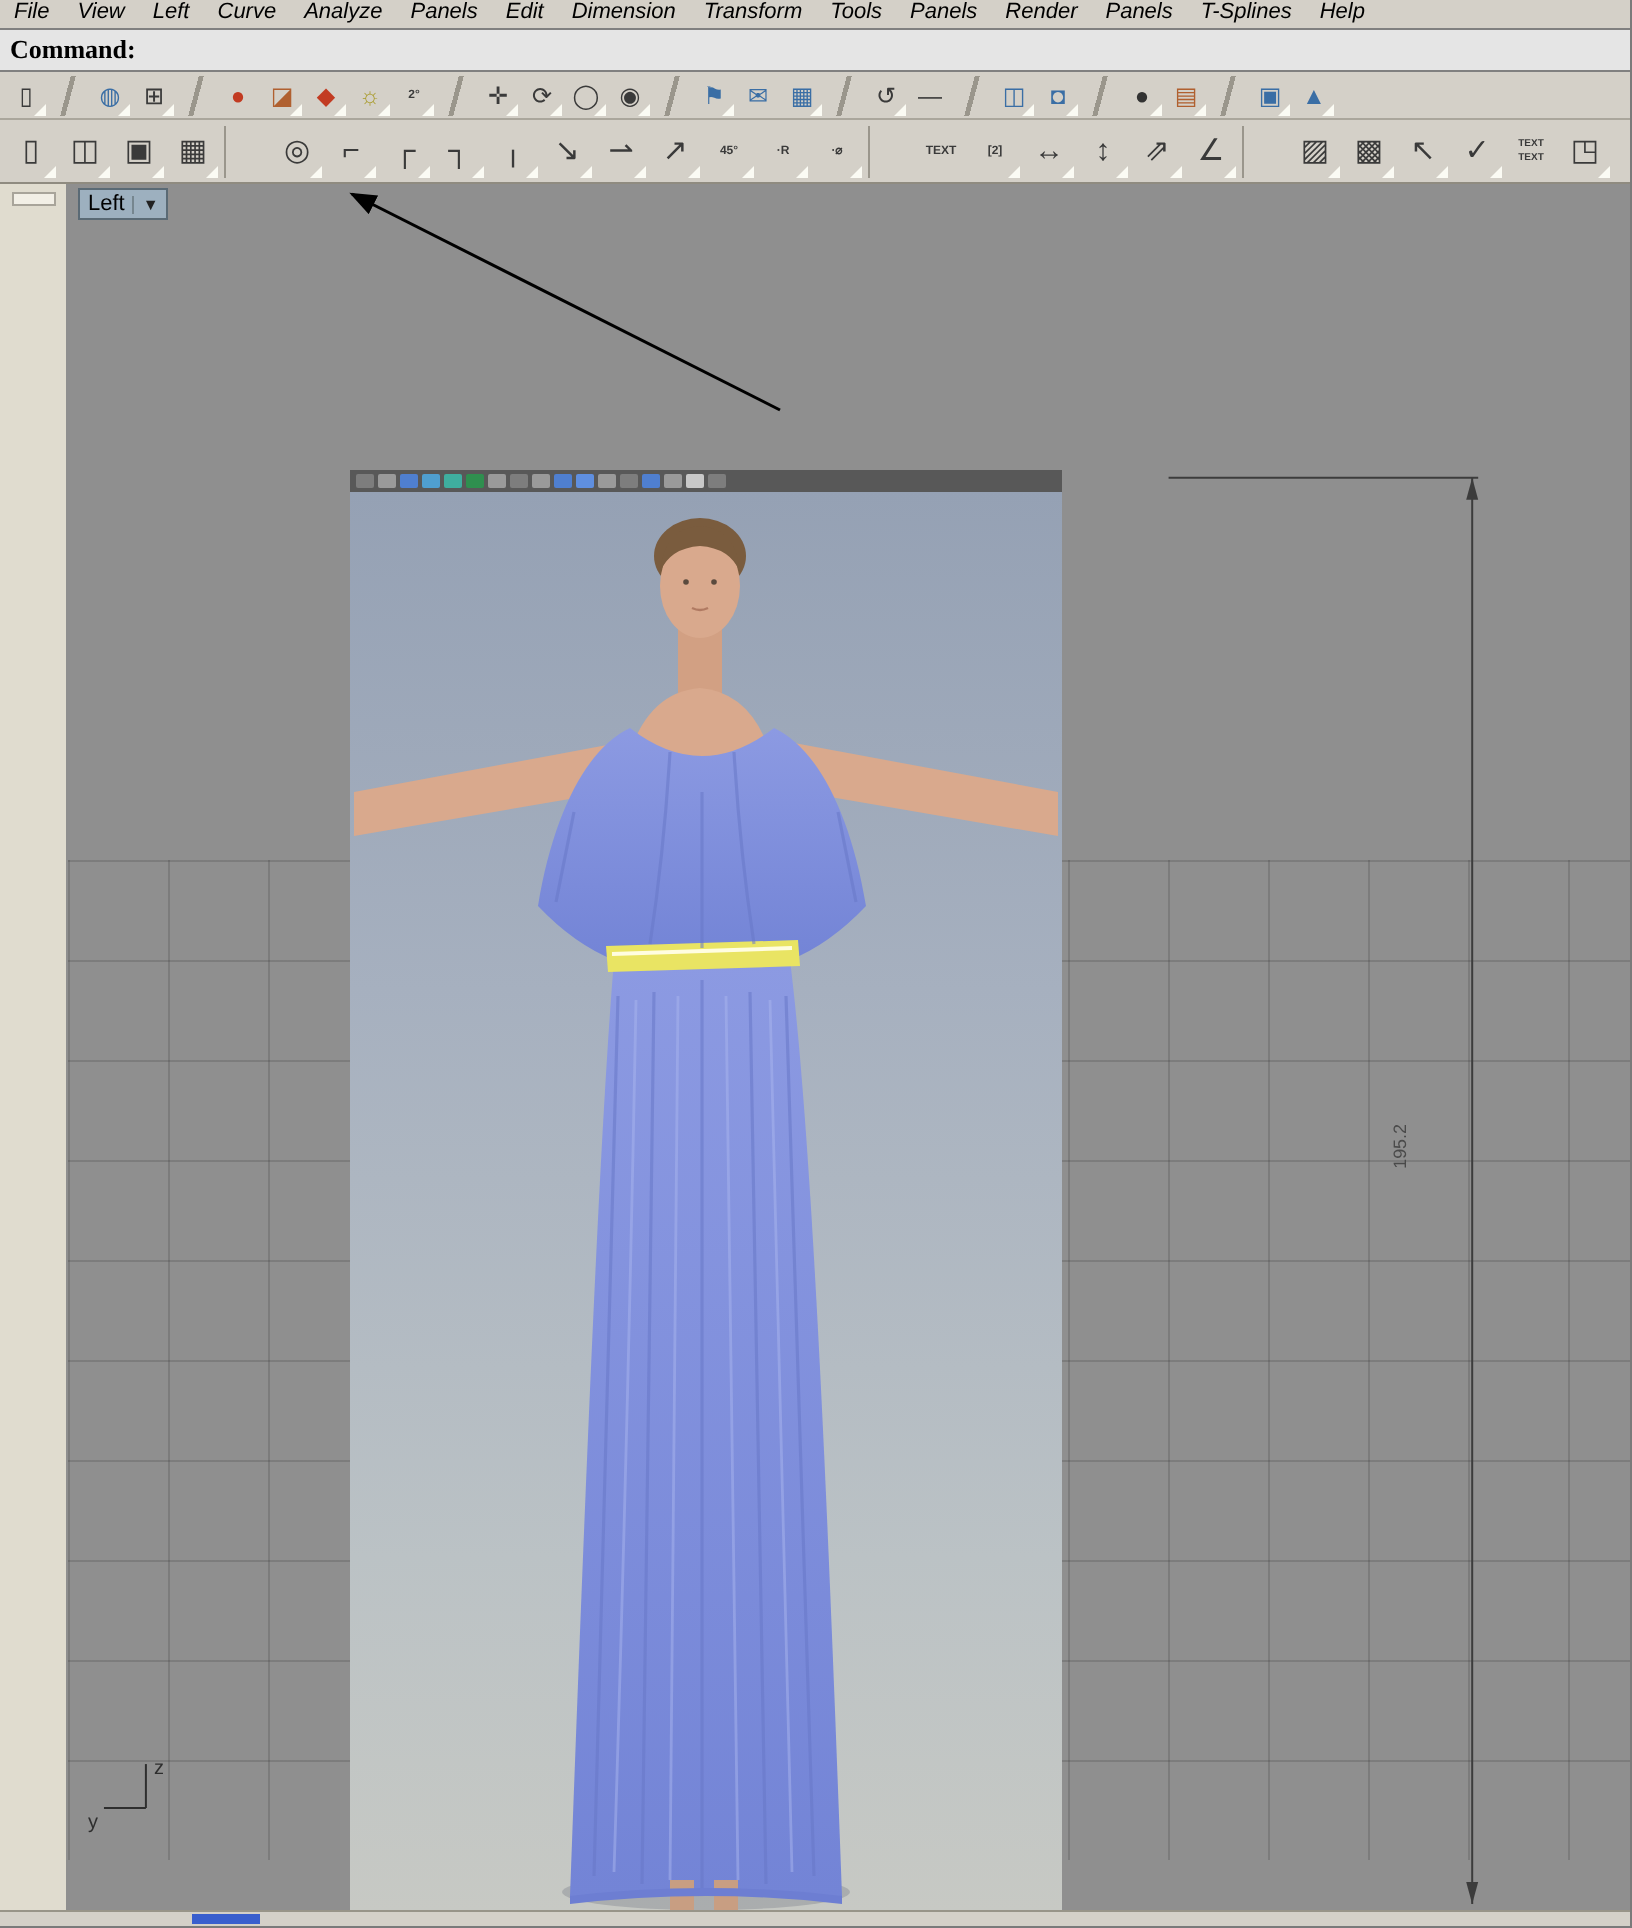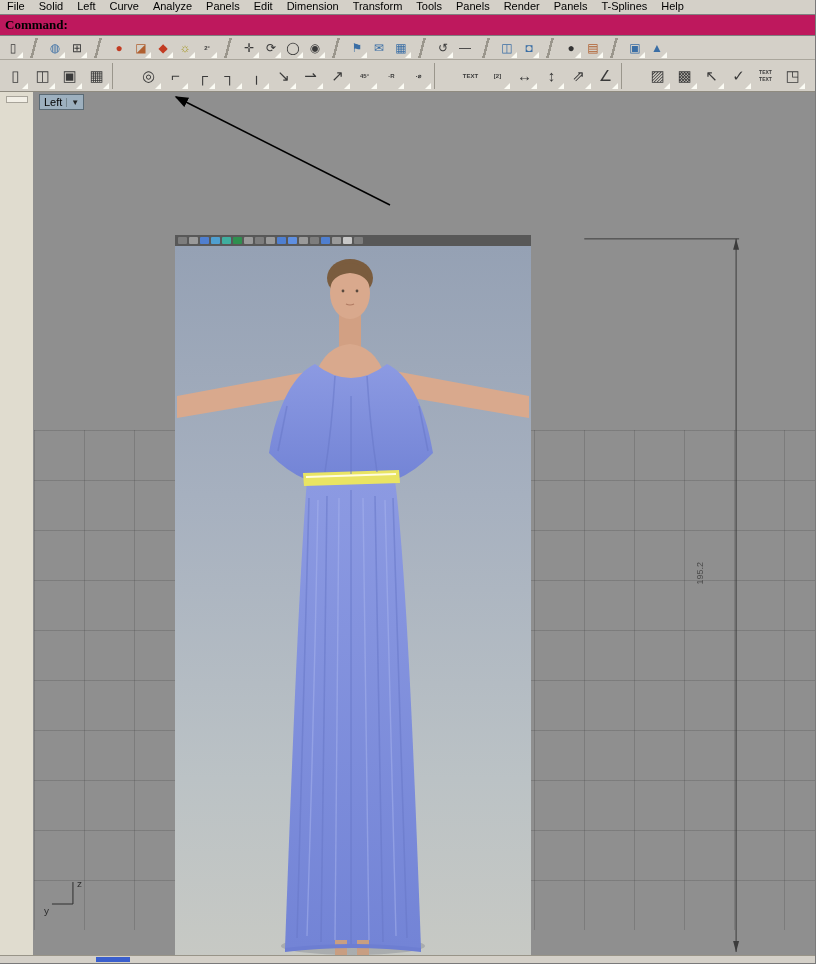--- a/index.html
+++ b/index.html
@@ -6,24 +6,24 @@
   html,body { background:#b0b0b0; }
   .app {
     position:relative; width:816px; height:964px;
     background:#d4d0c8; overflow:hidden;
     font-family:"Liberation Sans", sans-serif;
     border-right:1px solid #7a7a7a; border-bottom:1px solid #7a7a7a;
   }
   
   .menubar { position:absolute; top:0; left:0; right:0; height:14px;
     display:flex; align-items:flex-start; overflow:hidden; background:#d4d0c8; }
-  .menu-item { font-size:11px; padding:0 7px; color:#000; white-space:nowrap; }
+  .menu-item { font-size:11px; padding:0 7px; color:#000; white-space:nowrap;font-style:italic; }
   
   .cmdline { position:absolute; top:14px; left:0; right:0; height:22px;
-    background:#be185d; border-top:1px solid #808080; border-bottom:1px solid #808080;
+    background:#e5e5e5; border-top:1px solid #808080; border-bottom:1px solid #808080;
     display:flex; align-items:center; padding:0 5px; }
   .cmdlabel { font-family:"Liberation Serif", serif; font-weight:bold; font-size:13px; color:#000; }
   
   .toolbar { position:absolute; left:0; right:0; display:flex; align-items:center;
     background:#d4d0c8; padding:0 2px; }
   .tb1 { top:36px; height:24px; border-bottom:1px solid #aaa69c; }
   .tb2 { top:60px; height:32px; border-bottom:1px solid #8f8b80; }
   .tbtn { position:relative; display:flex; align-items:center; justify-content:center;
     margin:0 1px; color:#3a3a3a; flex:none; }
   .tb1 .tbtn { width:20px; height:20px; font-size:12px; }
@@ -73,21 +73,21 @@
     background:#d4d0c8; border-top:1px solid #989488; }
   .status-seg { position:absolute; left:96px; bottom:1px; width:34px; height:5px; background:#3a5fcd; }
 </style>
 </head>
 <body>
 
 <div class="app">
 
   <div class="menubar">
       <span class="menu-item">File</span>
-      <span class="menu-item">Solid</span>
+      <span class="menu-item">View</span>
       <span class="menu-item">Left</span>
       <span class="menu-item">Curve</span>
       <span class="menu-item">Analyze</span>
       <span class="menu-item">Panels</span>
       <span class="menu-item">Edit</span>
       <span class="menu-item">Dimension</span>
       <span class="menu-item">Transform</span>
       <span class="menu-item">Tools</span>
       <span class="menu-item">Panels</span>
       <span class="menu-item">Render</span>

